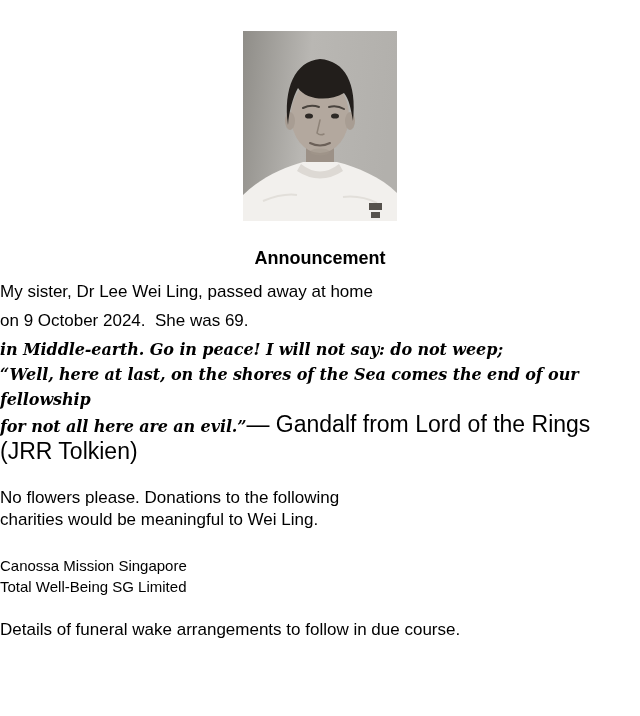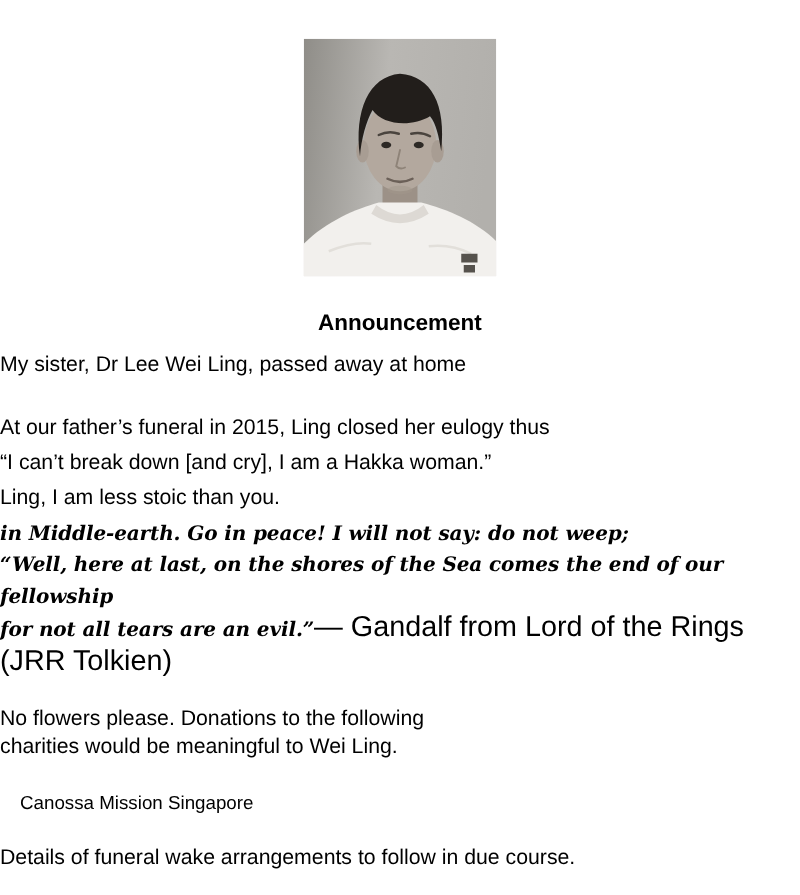--- a/index.html
+++ b/index.html
@@ -47,21 +47,21 @@
   }
   .quote-attr {
     font-family: "Liberation Sans", sans-serif;
     font-style: normal;
     font-weight: normal;
     font-size: 23px;
     letter-spacing: 0;
   }
   .donations { line-height: 22px; }
   .donations-block { margin-top: 21px; }
-  .charities-block { margin-top: 24px; padding-left: 16px; }
+  .charities-block { margin-top: 24px; }
   .charity { font-size: 15px; line-height: 21px; }
   .closing-block { margin-top: 22px; }
   .closing { font-size: 17px; line-height: 21px; }
 </style>
 </head>
 <body>
 
 <div class="page">
 
   <figure class="photo">
@@ -107,40 +107,37 @@
         <rect x="126" y="172" width="13" height="7" fill="#45403b" opacity="0.9"></rect>
         <rect x="128" y="181" width="9" height="6" fill="#45403b" opacity="0.9"></rect>
       </g>
     </svg>
   </figure>
 
   <h1 class="heading">Announcement</h1>
 
   <div class="intro-block">
     <p class="line body-txt intro">My sister, Dr Lee Wei Ling, passed away at home</p>
+    <p class="line body-txt intro">on 9 October 2024.  She was 69.</p>
   </div>
 
-  <div class="eulogy-block">
-    <p class="line body-txt eulogy">At our father’s funeral in 2015, Ling closed her eulogy thus</p>
-    <p class="line body-txt eulogy">“I can’t break down [and cry], I am a Hakka woman.”</p>
-    <p class="line body-txt eulogy">Ling, I am less stoic than you.</p>
-  </div>
 
   <div class="quote-block">
     <p class="line quote-line">in Middle-earth. Go in peace! I will not say: do not weep;</p>
     <p class="line quote-line">“Well, here at last, on the shores of the Sea comes the end of our fellowship</p>
-    <p class="line quote-line"><span>for not all tears are an evil.”</span><span class="quote-attr">— Gandalf from Lord of the Rings (JRR Tolkien)</span></p>
+    <p class="line quote-line"><span>for not all here are an evil.”</span><span class="quote-attr">— Gandalf from Lord of the Rings (JRR Tolkien)</span></p>
   </div>
 
   <div class="donations-block">
     <p class="line body-txt donations">No flowers please. Donations to the following</p>
     <p class="line body-txt donations">charities would be meaningful to Wei Ling.</p>
   </div>
 
   <div class="charities-block">
     <p class="line charity">Canossa Mission Singapore</p>
+    <p class="line charity">Total Well-Being SG Limited</p>
   </div>
 
   <div class="closing-block">
     <p class="line closing">Details of funeral wake arrangements to follow in due course.</p>
   </div>
 
 </div>
 
 </body></html>

